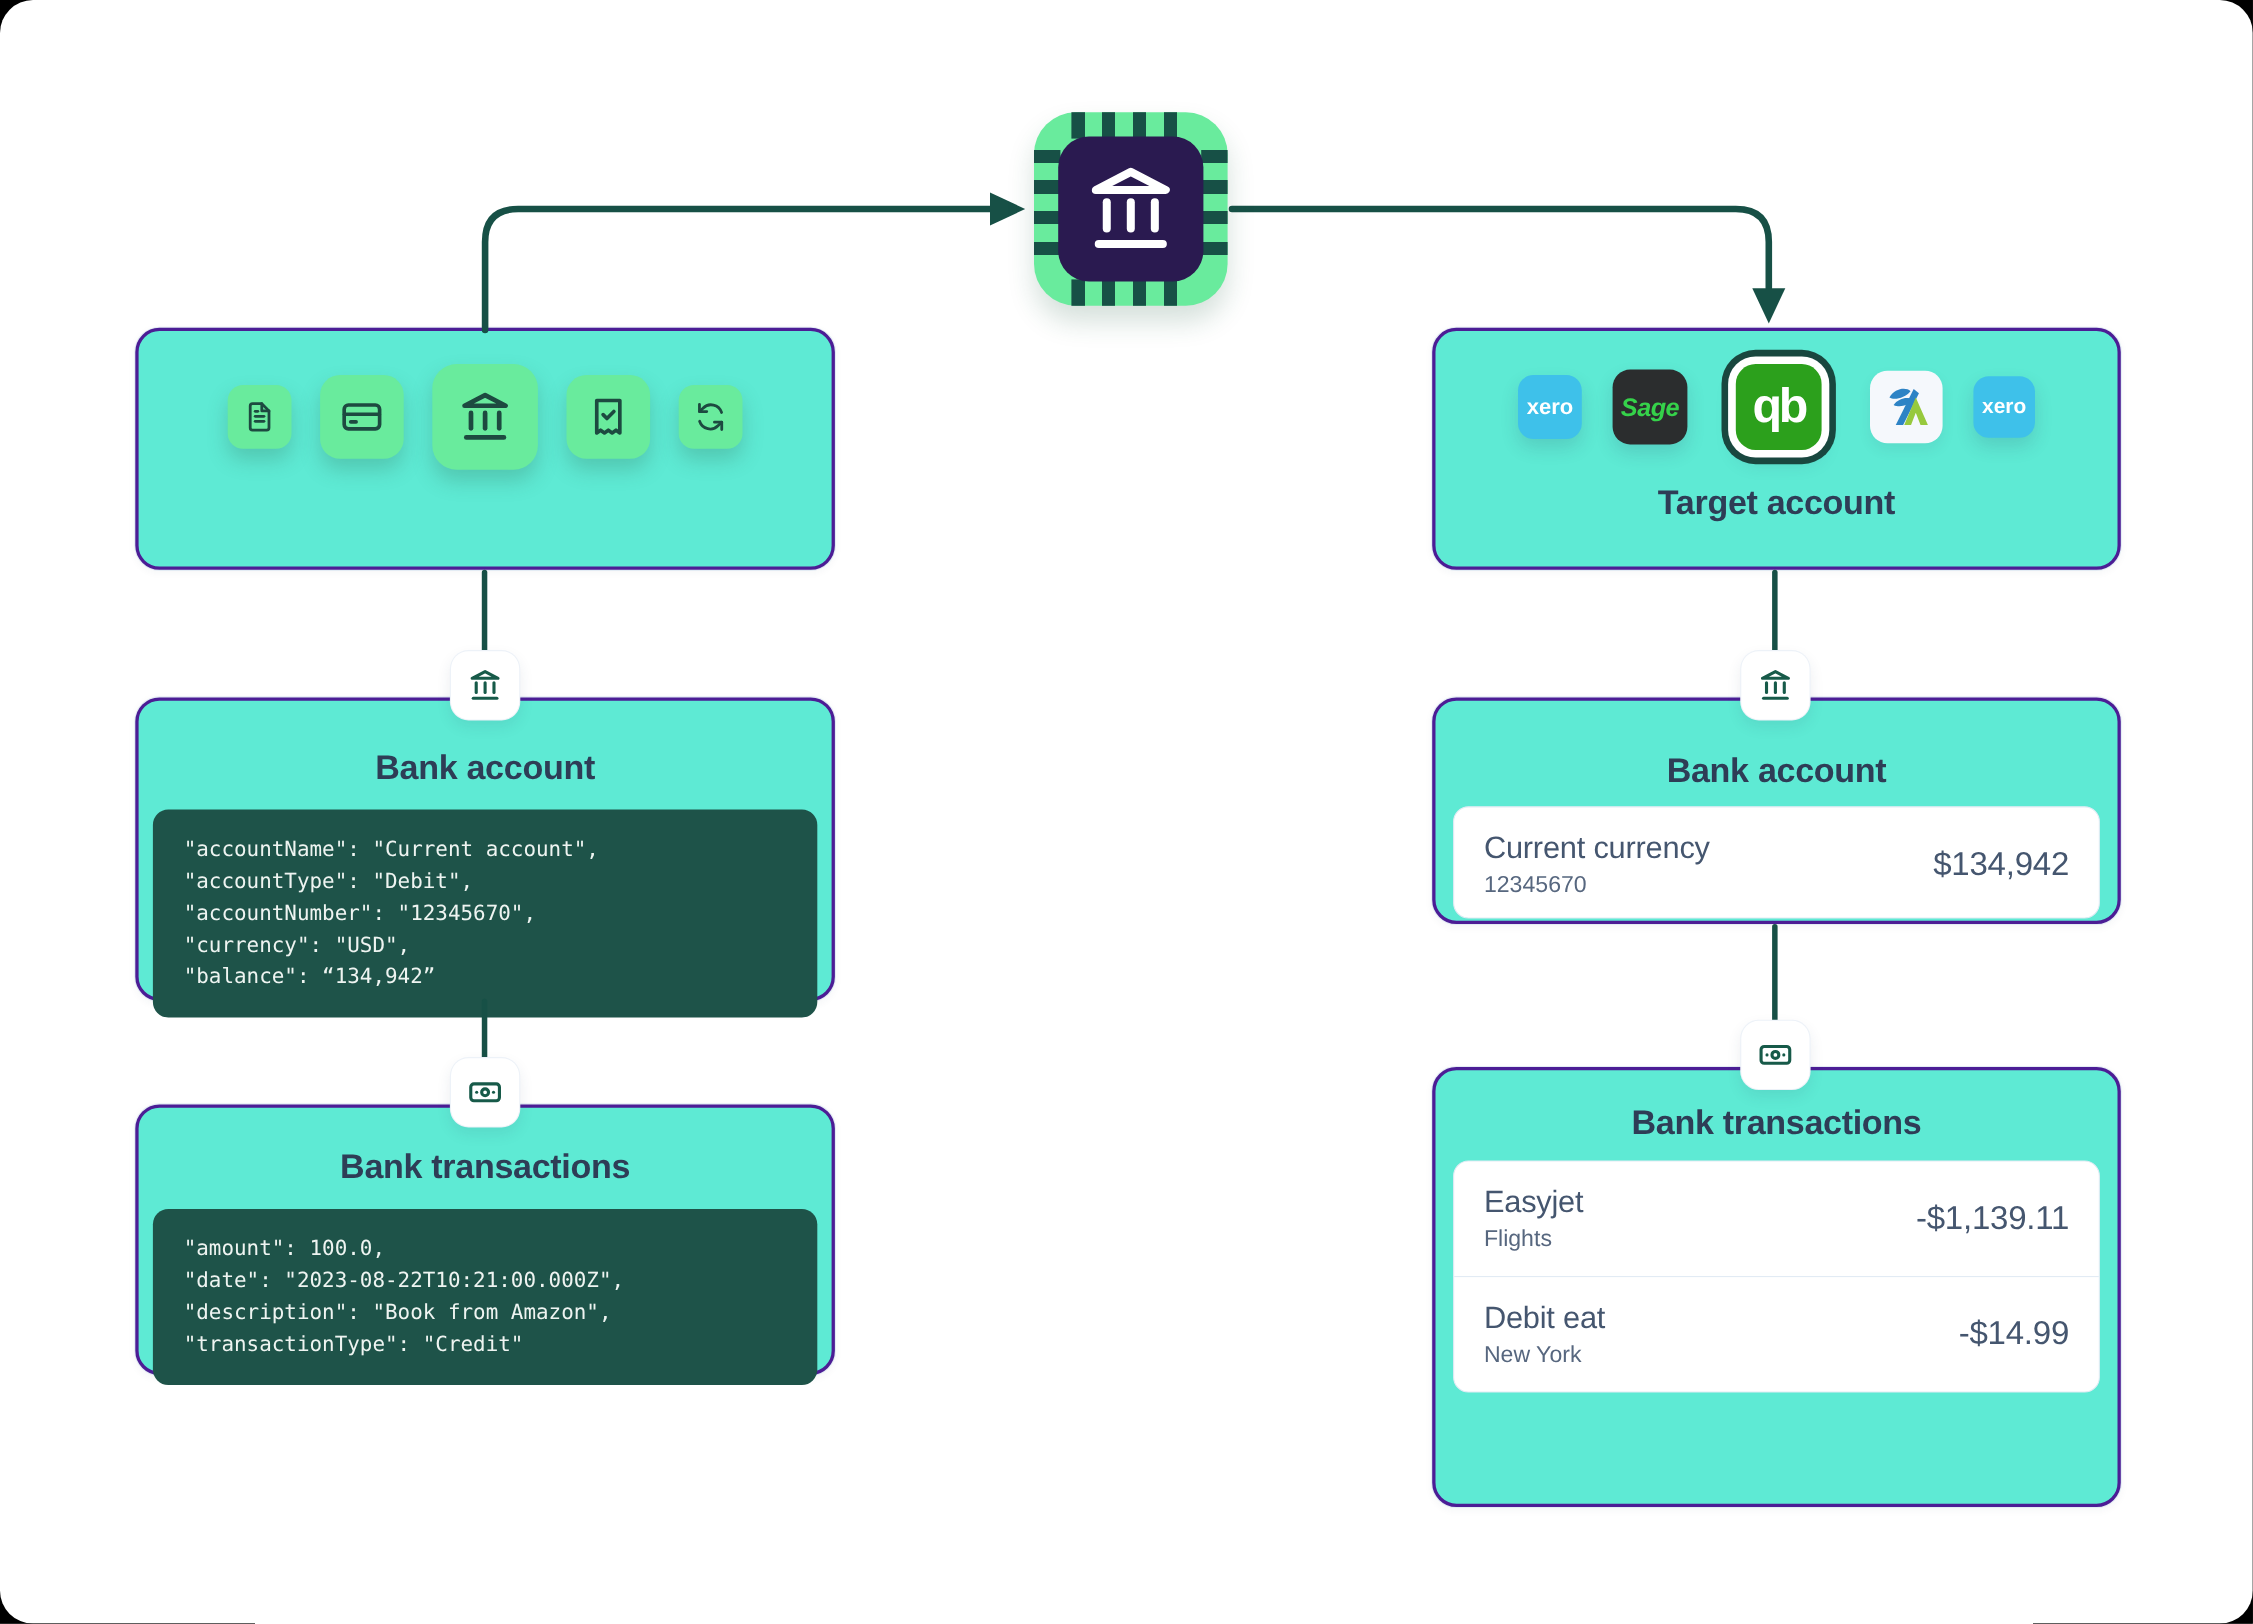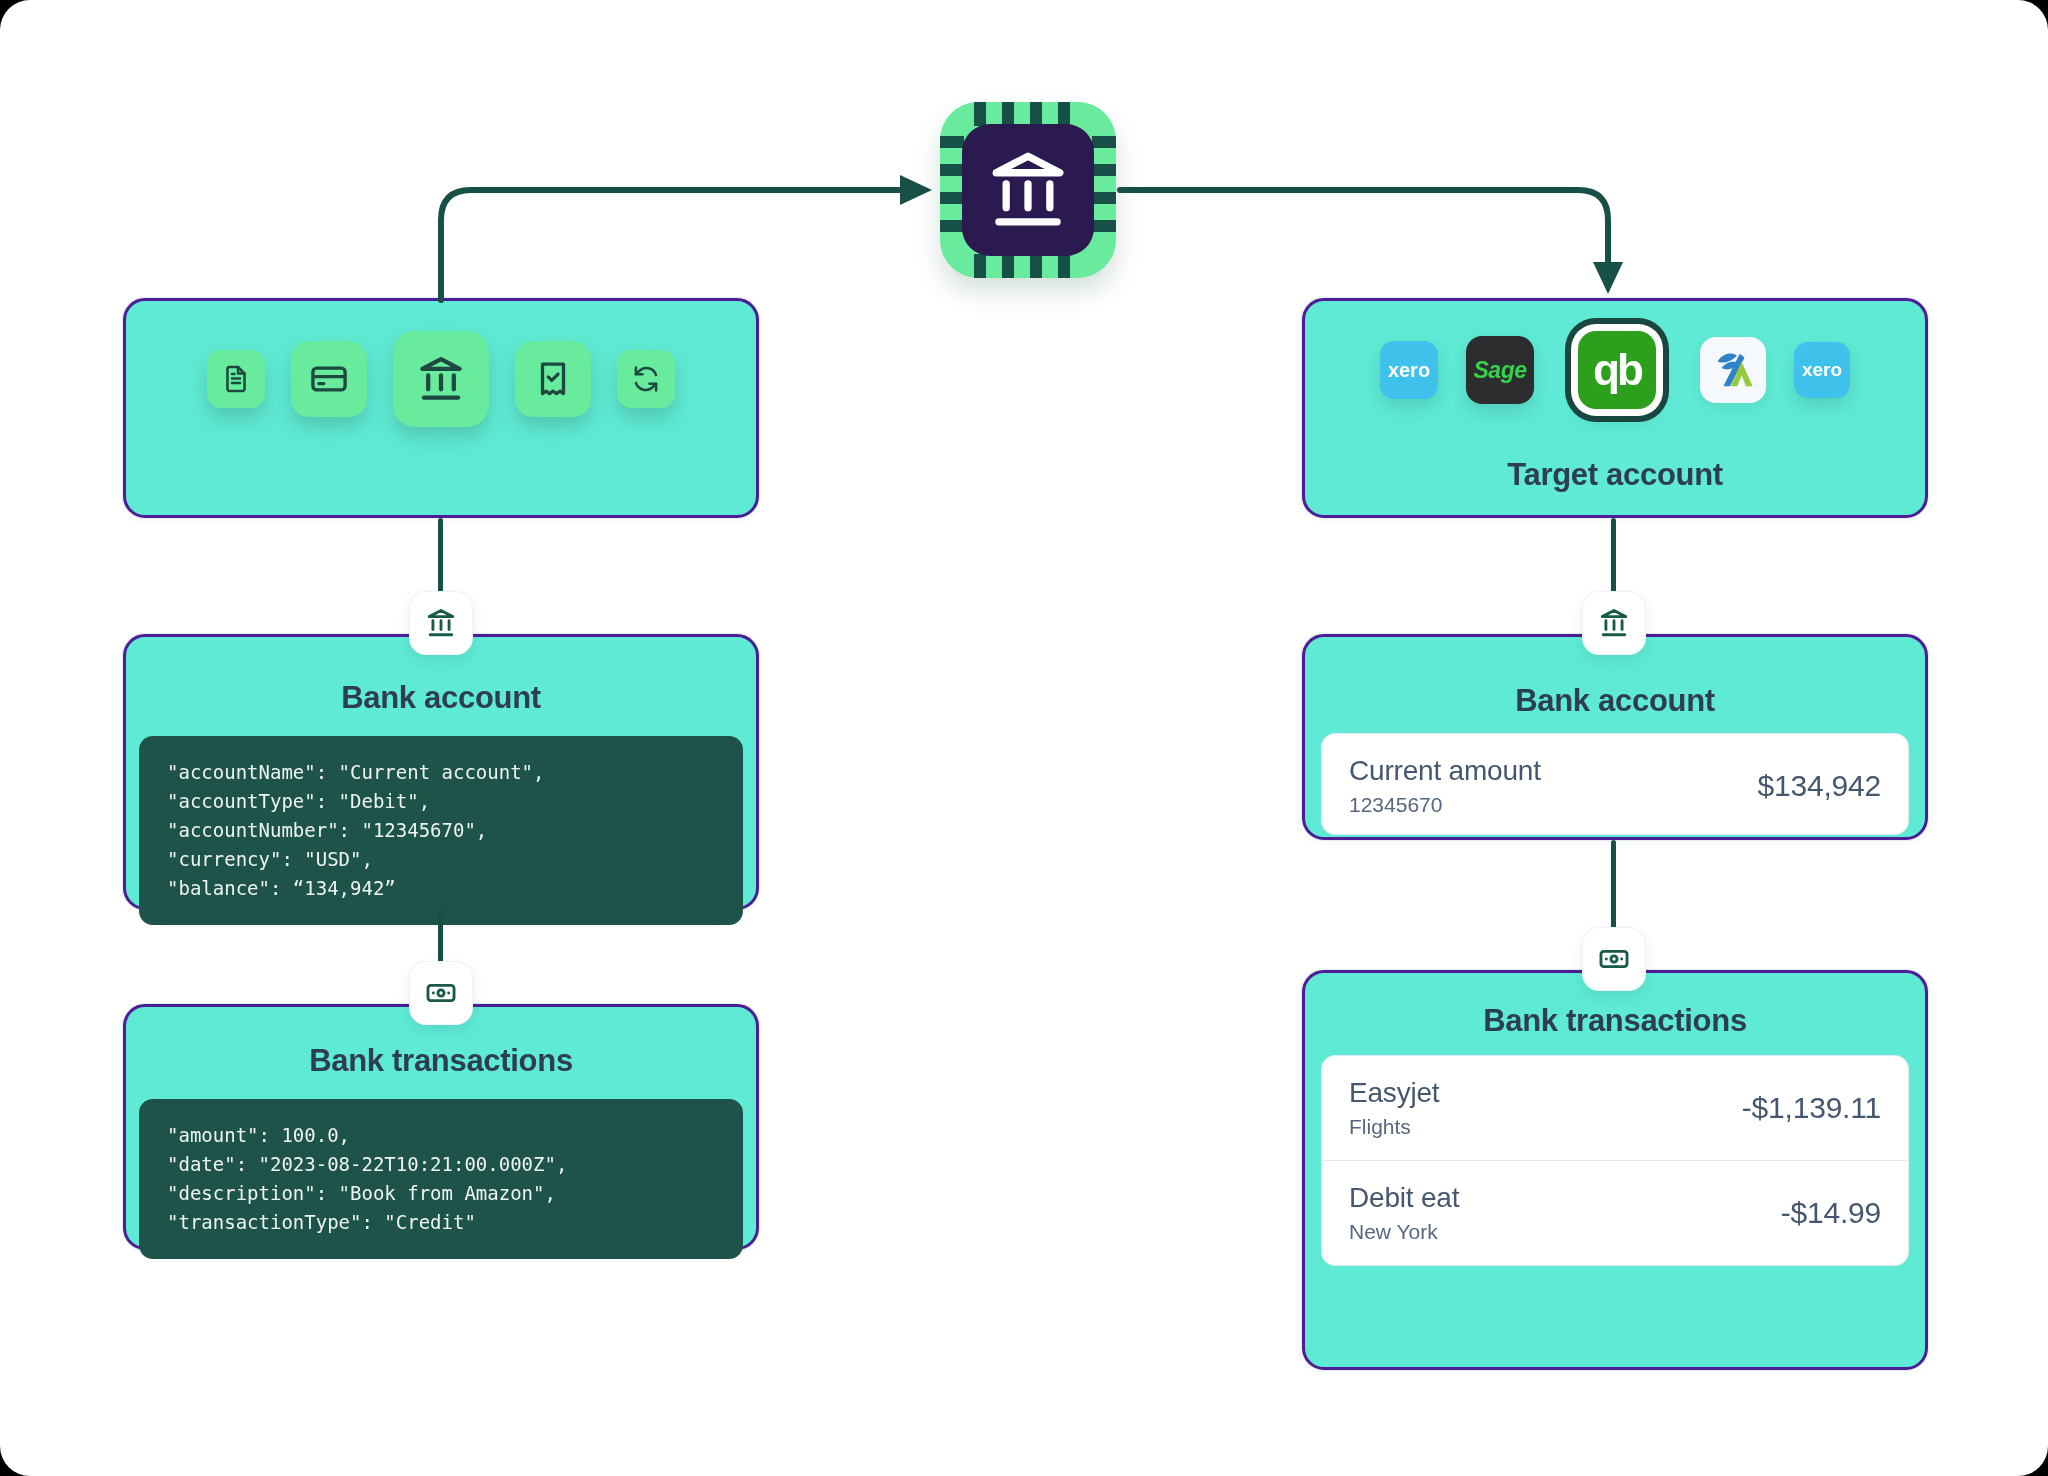--- a/index.html
+++ b/index.html
@@ -150,21 +150,21 @@
           <path d="M8 15 C13 6 24 5 28 9 C23 15 13 18 8 15 Z" fill="#2d83c5"></path>
           <path d="M12 22 C17 15 26 14 30 17 C26 23 17 25 12 22 Z" fill="#2d83c5"></path>
           <path d="M31 7 L14 41 H21 L36 11 Z" fill="#2d83c5"></path>
           <path d="M33 15 L44.5 41 H37.5 L33 29.5 L28.5 41 H22 Z" fill="#97c93d"></path>
         </svg>
       </div>
       <div class="logo xero b">
           <span>xero</span>
         </div>
     </div>
-    <div class="panel-title" style="margin-top:48px;">Target account</div>
+    <div class="panel-title" style="margin-top:30px;">Target account</div>
   </div>
 
   <div class="badge" style="left:410px;top:592px;">
     <svg width="34" height="34" viewBox="0 0 24 24" fill="none" stroke="currentColor" stroke-width="2" stroke-linecap="round" stroke-linejoin="round">
       <path d="m12 3.2 8.3 4.3H3.7z"></path>
         <path d="M6.3 16.6v-6.2"></path>
         <path d="M12 16.6v-6.2"></path>
         <path d="M17.7 16.6v-6.2"></path>
         <path d="M4.4 20.3h15.2"></path>
     </svg>
@@ -214,21 +214,21 @@
       <div class="code-line">"description": "Book from Amazon",</div>
       <div class="code-line">"transactionType": "Credit"</div>
     </div>
   </div>
 
   <div class="panel" style="left:1302px;top:634px;width:626px;height:206px;padding-top:46px;">
     <div class="panel-title">Bank account</div>
     <div class="card" style="height:102px;">
       <div class="acct-row" style="padding:21px 27px;">
         <div>
-          <div class="row-name">Current amount</div>
+          <div class="row-name">Current currency</div>
           <div class="row-sub">12345670</div>
         </div>
         <div class="row-amount">$134,942</div>
       </div>
     </div>
   </div>
 
   <div class="panel" style="left:1302px;top:970px;width:626px;height:400px;padding-top:30px;">
     <div class="panel-title">Bank transactions</div>
     <div class="card" style="margin-top:16px;">

